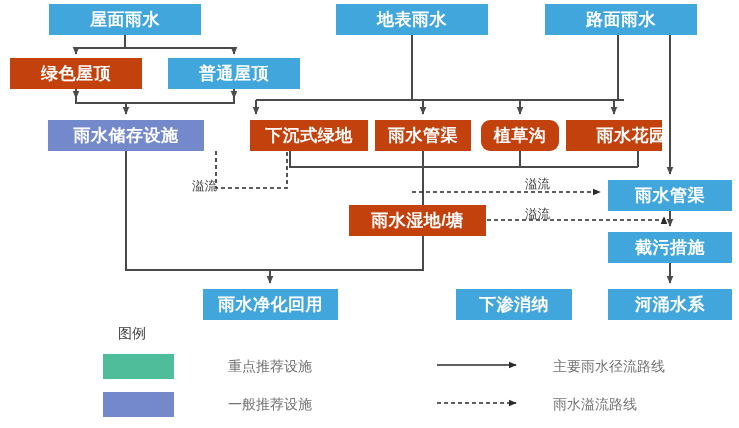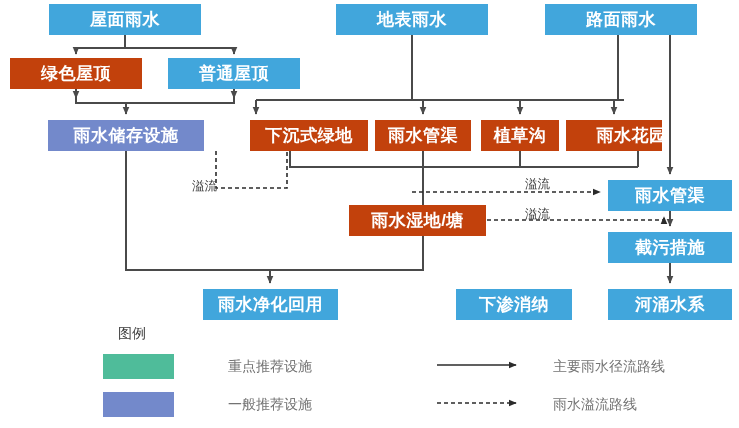--- a/index.html
+++ b/index.html
@@ -135,21 +135,21 @@
   <div class="node blue" style="left:49px;  top:4px;   width:152px; height:31px;">屋面雨水</div>
   <div class="node blue" style="left:336px; top:4px;   width:152px; height:31px;">地表雨水</div>
   <div class="node blue" style="left:545px; top:4px;   width:152px; height:31px;">路面雨水</div>
 
   <div class="node green" style="left:10px;  top:58px;  width:132px; height:31px;">绿色屋顶</div>
   <div class="node blue" style="left:168px; top:58px;  width:132px; height:31px;">普通屋顶</div>
 
   <div class="node purple" style="left:48px;  top:120px; width:156px; height:31px;">雨水储存设施</div>
   <div class="node green" style="left:250px; top:120px; width:118px; height:31px;">下沉式绿地</div>
   <div class="node green" style="left:375px; top:120px; width:96px;  height:31px;">雨水管渠</div>
-  <div class="node green" style="left:481px; top:120px; width:78px;  height:31px;">植草沟</div>
+  <div class="node green" style="left:481px; top:120px; width:78px;  height:31px;border-radius:9px;">植草沟</div>
   <div class="node green" style="left:566px; top:120px; width:96px;  height:31px;padding-left:35px;">雨水花园</div>
 
   <div class="node green" style="left:349px; top:205px; width:137px; height:31px;">雨水湿地/塘</div>
   <div class="node blue" style="left:608px; top:180px; width:124px; height:31px;">雨水管渠</div>
   <div class="node blue" style="left:608px; top:232px; width:124px; height:31px;">截污措施</div>
 
   <div class="node blue" style="left:203px; top:289px; width:135px; height:31px;">雨水净化回用</div>
   <div class="node blue" style="left:456px; top:289px; width:116px; height:31px;">下渗消纳</div>
   <div class="node blue" style="left:608px; top:289px; width:124px; height:31px;">河涌水系</div>
 

